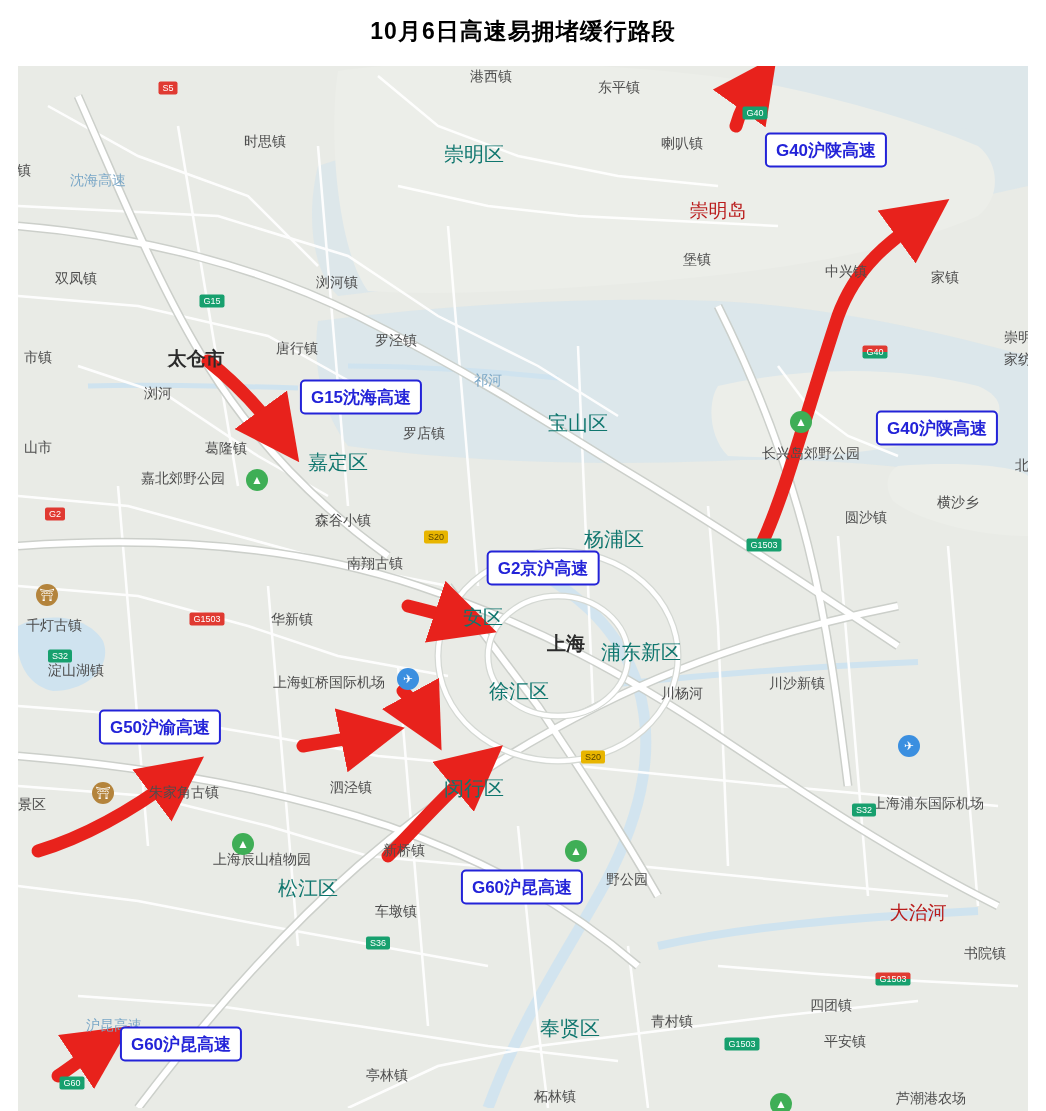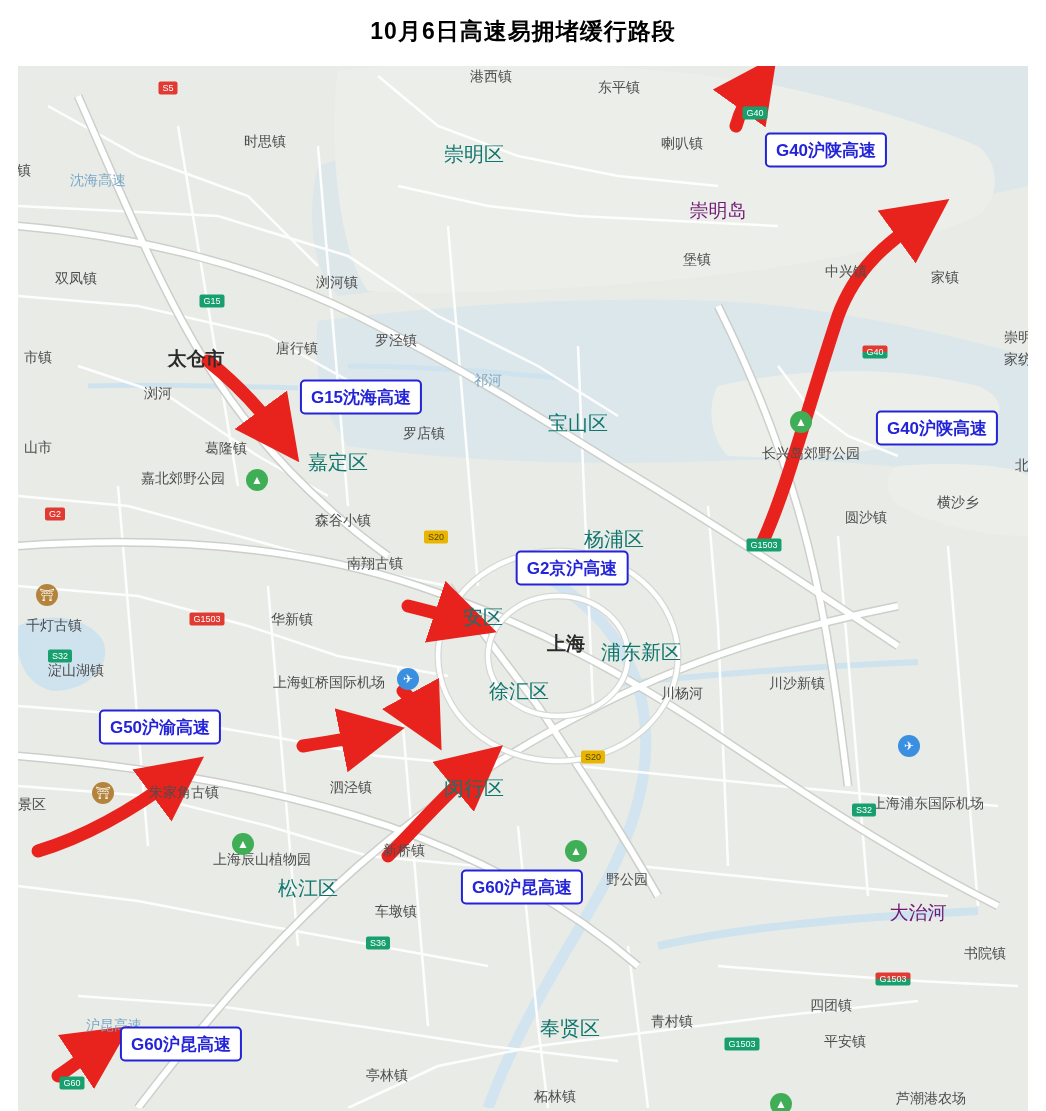--- a/index.html
+++ b/index.html
@@ -41,21 +41,21 @@
   .lbl {
     position: absolute;
     color: #4d4d4d;
     font-size: 14px;
     white-space: nowrap;
     transform: translate(-50%, -50%);
     font-family: "Liberation Sans", sans-serif;
   }
   .lbl.big {
     font-size: 19px;
-    color: #701a75;
+    color: #b91c1c;
   }
   .lbl.district {
     font-size: 20px;
     color: #0f766e;
   }
   .lbl.water {
     color: #7aa7c7;
     font-size: 14px;
   }
   .lbl.city {
@@ -322,19 +322,19 @@
       <div class="poi park" style="left: 225px; top: 778px;">▲</div>
       <div class="poi park" style="left: 558px; top: 785px;">▲</div>
       <div class="poi airport" style="left: 891px; top: 680px;">✈</div>
       <div class="poi park" style="left: 763px; top: 1038px;">▲</div>
     </div>
 
   <div id="callouts">
       <div class="callout" style="left: 808px; top: 84px;">G40沪陕高速</div>
       <div class="callout" style="left: 343px; top: 331px;">G15沈海高速</div>
       <div class="callout" style="left: 919px; top: 362px;">G40沪陕高速</div>
-      <div class="callout" style="left: 525px; top: 502px; margin-left: 29px;">G2京沪高速</div>
+      <div class="callout" style="left: 525px; top: 502px;">G2京沪高速</div>
       <div class="callout" style="left: 142px; top: 661px;">G50沪渝高速</div>
       <div class="callout" style="left: 504px; top: 821px;">G60沪昆高速</div>
       <div class="callout" style="left: 163px; top: 978px;">G60沪昆高速</div>
     </div>
 
 </div>
 
 </body></html>

